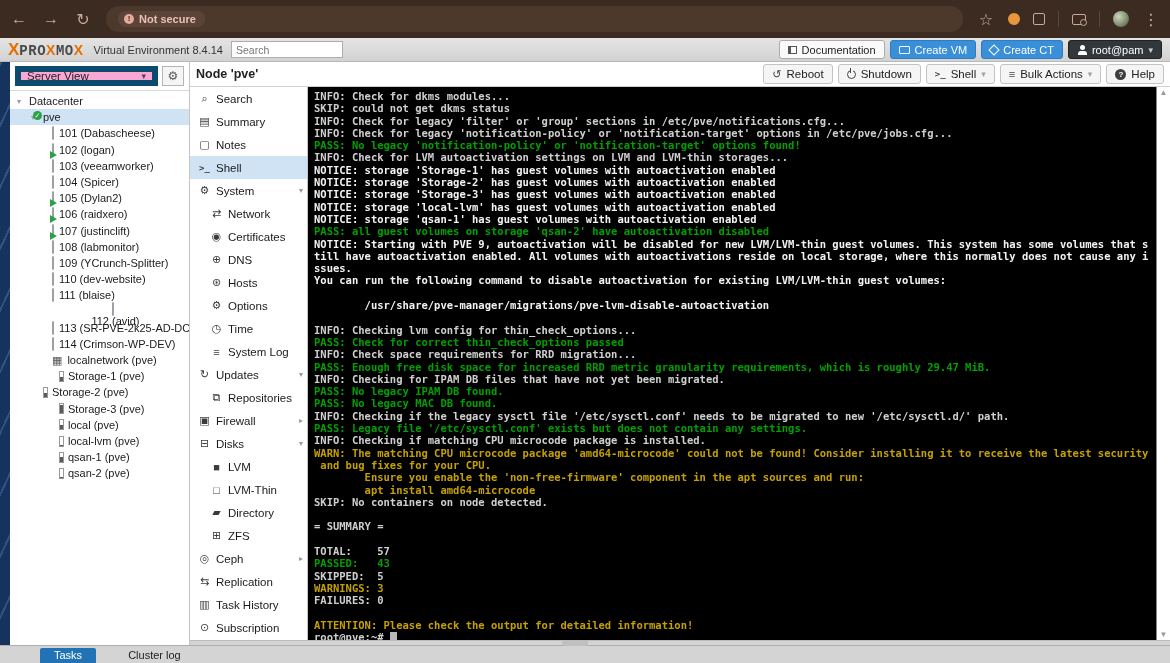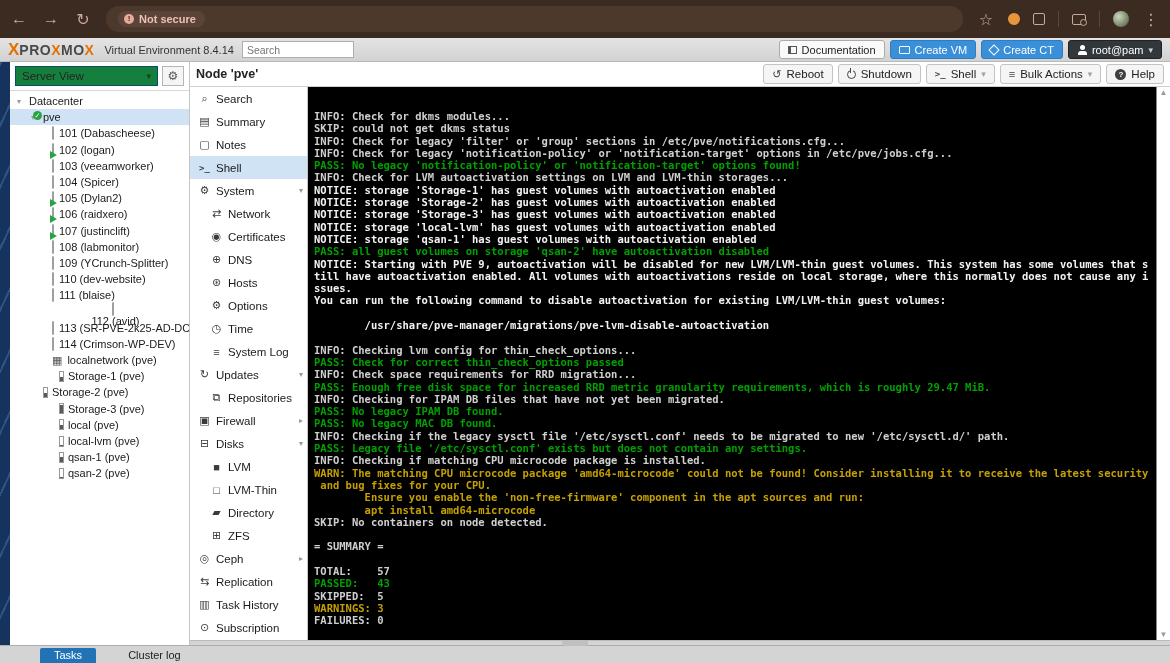--- a/index.html
+++ b/index.html
@@ -19,21 +19,21 @@
   .ext-dot { width:12px; height:12px; border-radius:50%; background:#e8963c; }
   .puzzle { width:12px; height:12px; border:1.5px solid #c9a99b; border-radius:2px; }
   .tabsearch { width:14px; height:11px; border:1.5px solid #c9a99b; border-radius:2px; position:relative; }
   .tabsearch::after { content:""; position:absolute; right:-2px; bottom:-2px; width:5px; height:5px; border:1.5px solid #c9a99b; border-radius:50%; background:#3b2b21; }
   .avatar { width:16px; height:16px; border-radius:50%; background:radial-gradient(circle at 35% 35%, #cdd6c0, #7c8a6a 60%, #4c3f33); }
 
   
   .pmx-header { height:24px; background:linear-gradient(#e4e4e4,#d2d2d2); display:flex; align-items:center; padding:0 8px; gap:8px; border-bottom:1px solid #b9b9b9; }
   .logo { display:flex; align-items:baseline; font-weight:bold; }
   .logo .lx { color:#e57000; font-size:17px; font-weight:900; }
-  .logo .ld { color:#4a4a4a; font-size:14px; letter-spacing:.5px; }
+  .logo .ld { color:#4a4a4a; font-size:14px; letter-spacing:.5px;font-family:Liberation Mono, monospace; }
   .logo .lo { color:#e57000; font-size:14px; letter-spacing:.5px; }
   .pmx-sub { font-size:11px; color:#333; margin-left:2px; }
   .pmx-search { width:112px; height:17px; border:1px solid #aeaeae; background:#fff; font-size:10.5px; padding:0 4px; color:#888; }
   .pmx-right { margin-left:auto; display:flex; align-items:center; gap:5px; }
   .pbtn { display:flex; align-items:center; gap:5px; height:19px; padding:0 8px; font-size:11px; border-radius:3px; cursor:pointer; }
   .pbtn.white { background:#fafafa; border:1px solid #ababab; color:#222; }
   .pbtn.blue { background:#3a8fd9; border:1px solid #2f7cc0; color:#fff; }
   .pbtn.dark { background:#32373c; border:1px solid #222; color:#fff; }
   .book-ico { width:9px; height:8px; border:1px solid #555; border-left:3px solid #555; }
   .mon-ico { width:11px; height:8px; border:1px solid #fff; border-radius:1px; }
@@ -41,21 +41,21 @@
   .user-ico { width:10px; height:10px; position:relative; }
   .user-ico::before { content:""; position:absolute; top:0; left:3px; width:5px; height:5px; border-radius:50%; background:#fff; }
   .user-ico::after { content:""; position:absolute; bottom:0; left:1px; width:9px; height:4px; border-radius:3px 3px 0 0; background:#fff; }
   .caret { font-size:9px; color:inherit; opacity:.75; }
 
   
   .content-row { display:flex; height:583px; }
   .left-strip { width:10px; background:#16335e; background-image:repeating-linear-gradient(115deg, rgba(90,140,200,.35) 0 2px, transparent 2px 26px); }
   .sidebar { width:180px; background:#fff; border-right:1px solid #c4c4c4; display:flex; flex-direction:column; }
   .view-row { display:flex; align-items:center; gap:4px; padding:4px 5px; border-bottom:1px solid #d8d8d8; }
-  .view-select { flex:1; height:20px; border:1px solid #0c4a6e; background:#15803d; font-size:11.5px; color:#222; display:flex; align-items:center; justify-content:space-between; padding:0 6px; }
+  .view-select { flex:1; height:20px; border:6px solid #0c4a6e; background:#f9a8d4; font-size:11.5px; color:#222; display:flex; align-items:center; justify-content:space-between; padding:0 6px; }
   .gear-btn { width:22px; height:20px; border:1px solid #b5b5b5; background:#f5f5f5; font-size:12px; color:#555; display:flex; align-items:center; justify-content:center; }
   .tree { flex:1; overflow:hidden; padding-top:2px; }
   .tree-row { display:flex; align-items:center; height:16.2px; font-size:11px; color:#1a1a1a; white-space:nowrap; cursor:pointer; }
   .tree-row.sel { background:#cfe3f5; }
   .tcaret { width:10px; font-size:8px; color:#9a9a9a; text-align:center; flex:none; }
   .ticon { flex:none; margin-right:5px; position:relative; }
   .dc-ico { width:13px; height:11px; background:repeating-linear-gradient(#5a5a5a 0 3px, #fff 3px 4px); border-radius:1px; }
   .node-ico { width:12px; height:11px; background:#3c4248; border-radius:1px; }
   .node-ico::after { content:"✓"; position:absolute; right:-4px; bottom:-3px; width:9px; height:9px; background:#27a345; border-radius:50%; color:#fff; font-size:7px; line-height:9px; text-align:center; }
   .vm-ico { width:13px; height:10px; border:1px solid #9aa0a6; background:#eef0f2; border-radius:1px; }
@@ -77,21 +77,21 @@
 
   .panel-row { flex:1; display:flex; min-height:0; }
   .menu { width:118px; background:#fff; border-right:1px solid #c4c4c4; overflow:hidden; }
   .menu-row { display:flex; align-items:center; height:23px; font-size:11.5px; color:#1a1a1a; padding-right:4px; cursor:pointer; white-space:nowrap; }
   .menu-row.sel { background:#cfe3f5; }
   .micon { width:15px; flex:none; text-align:center; font-size:11px; color:#3b3b3b; margin-right:4px; }
   .micon.mono { font-family:"DejaVu Sans Mono",monospace; font-size:9px; font-weight:bold; }
   .mcaret { margin-left:auto; font-size:8px; color:#9a9a9a; }
 
   .terminal { flex:1; background:#000; position:relative; min-width:0; }
-  .term-inner { position:absolute; inset:0 14px 0 0; padding:3px 0 0 6px; overflow:hidden; font-family:"DejaVu Sans Mono",monospace; font-size:10.5px; font-weight:bold; line-height:12.3px; white-space:pre;margin-top:20px; }
+  .term-inner { position:absolute; inset:0 14px 0 0; padding:3px 0 0 6px; overflow:hidden; font-family:"DejaVu Sans Mono",monospace; font-size:10.5px; font-weight:bold; line-height:12.3px; white-space:pre; }
   .tl-i { color:#cfcfcf; } .tl-n { color:#f2f2f2; } .tl-p { color:#00a000; } .tl-w { color:#c4a000; }
   .tl { min-height:12.3px; }
   .cursor { display:inline-block; width:7px; height:11px; background:#b8b8b8; vertical-align:-2px; }
   .term-scroll { position:absolute; top:0; right:0; bottom:0; width:14px; background:#fff; border-left:1px solid #888; display:flex; flex-direction:column; justify-content:space-between; align-items:center; }
   .term-scroll .arr { font-size:8px; color:#9a9a9a; padding:1px 0; }
 
   .splitter { height:5px; background:#d4d4d4; border-top:1px solid #bcbcbc; position:relative; }
   .splitter .handle { position:absolute; left:38%; top:0; width:26px; height:5px; background:#c0c0c0; border-radius:0 0 3px 3px; }
 
   .statusbar { height:18px; background:#d4d4d4; border-top:1px solid #aeaeae; display:flex; align-items:flex-start; gap:18px; padding:2px 0 0 40px; }

